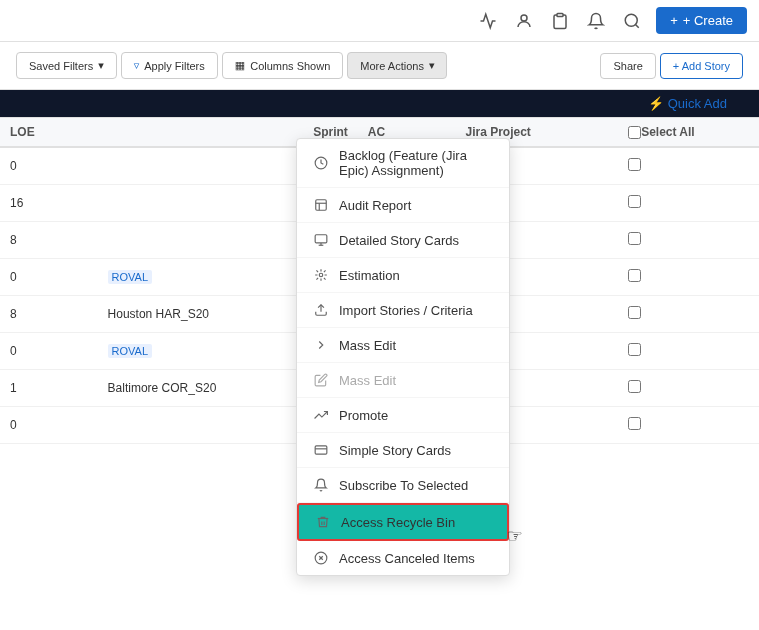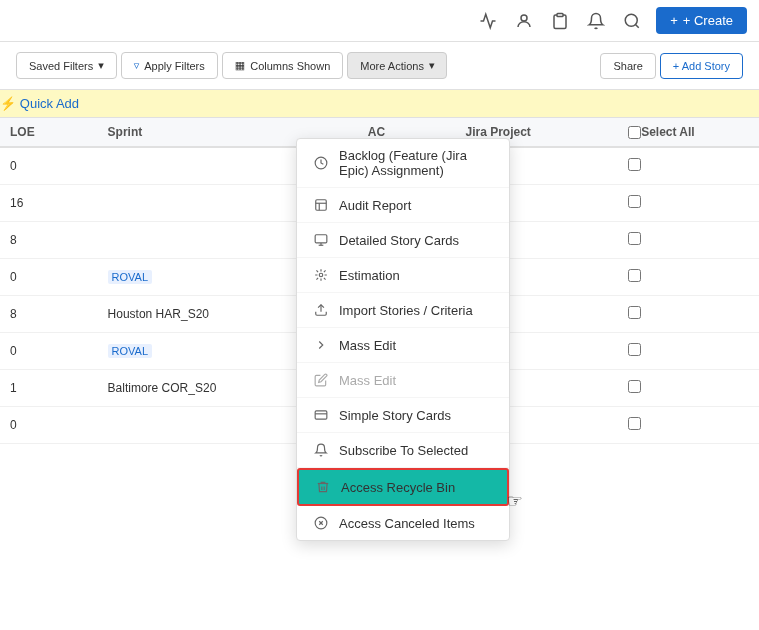--- a/index.html
+++ b/index.html
@@ -31,22 +31,22 @@
     .share-btn { background: #fff; border: 1px solid #ccc; }
     .add-story-btn { background: #fff; border: 1px solid #1a6bcc; color: #1a6bcc; }
     .toolbar-spacer { flex: 1; }
 
     
     .main { display: flex; position: relative; background: #f0f2f5; }
 
     
     .table-area { flex: 1; overflow: hidden; background: #fff; }
     .table-header {
-      display: flex; align-items: center; justify-content: flex-start;
-      padding: 6px 0; border-bottom: 1px solid #e0e0e0; background: #fef9c3;
+      display: flex; align-items: center; justify-content: flex-end;
+      padding: 6px 32px; border-bottom: 1px solid #e0e0e0; background: #0f172a;
     }
     .quick-add-btn { color: #1a6bcc; font-size: 13px; cursor: pointer; display: flex; align-items: center; gap: 4px; }
 
     table { width: 100%; border-collapse: collapse; font-size: 12px; }
     thead th {
       background: #f7f8fa; border-bottom: 2px solid #e0e0e0;
       padding: 7px 10px; text-align: left; font-weight: 600; color: #555;
       white-space: nowrap;
     }
     tbody td { border-bottom: 1px solid #f0f0f0; padding: 7px 10px; vertical-align: middle; }
@@ -147,21 +147,21 @@
   <div class="table-area">
     <div class="table-header">
       <div class="quick-add-btn">
         <span>⚡ Quick Add</span>
       </div>
     </div>
     <table>
       <thead>
         <tr>
           <th style="width:60px;">LOE</th>
-          <th style="width:160px;">Sprint</th>
+          <th style="width:160px;text-align:right;">Sprint</th>
           <th style="width:60px;">AC</th>
           <th style="width:100px;">Jira Project</th>
           <th style="width:80px;">
             <div class="select-all-wrap">
               <input type="checkbox" style="">
               <span>Select All</span>
             </div>
           </th>
         </tr>
       </thead>
@@ -294,20 +294,29 @@
     <div class="menu-item disabled">
       <span class="menu-icon">
         <svg width="14" height="14" viewBox="0 0 24 24" fill="none" stroke="#aaa" stroke-width="2">
             <path d="M11 4H4a2 2 0 00-2 2v14a2 2 0 002 2h14a2 2 0 002-2v-7"></path>
             <path d="M18.5 2.5a2.121 2.121 0 013 3L12 15l-4 1 1-4 9.5-9.5z"></path>
           </svg>
       </span>
       <span style="color:#aaa;">Mass Edit</span>
     </div>
 
+    <div class="menu-item">
+      <span class="menu-icon">
+        <svg width="14" height="14" viewBox="0 0 24 24" fill="none" stroke="#666" stroke-width="2">
+            <polyline points="23 6 13.5 15.5 8.5 10.5 1 18"></polyline>
+            <polyline points="17 6 23 6 23 12"></polyline>
+          </svg>
+      </span>
+      <span>Promote</span>
+    </div>
 
     <div class="menu-item">
       <span class="menu-icon">
         <svg width="14" height="14" viewBox="0 0 24 24" fill="none" stroke="#666" stroke-width="2">
             <rect x="2" y="5" width="20" height="14" rx="2"></rect>
             <line x1="2" y1="10" x2="22" y2="10"></line>
           </svg>
       </span>
       <span>Simple Story Cards</span>
     </div>

